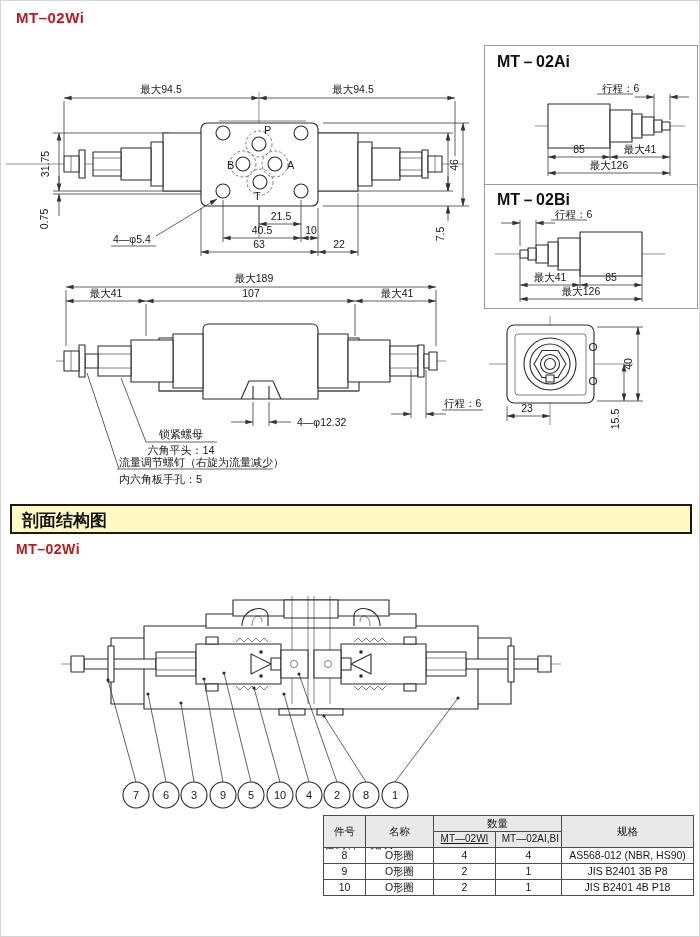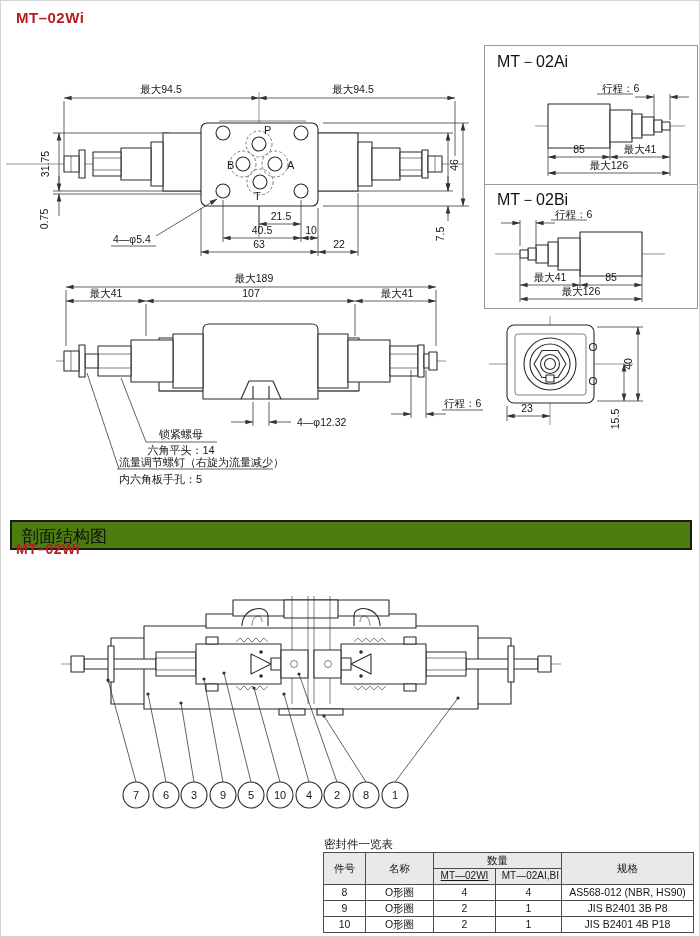--- a/index.html
+++ b/index.html
@@ -3,25 +3,25 @@
 <meta charset="utf-8">
 <style>
   html,body{margin:0;padding:0;background:#fff;}
   .page{
     position:relative;width:700px;height:937px;background:#ffffff;
     font-family:"Liberation Sans","DejaVu Sans",sans-serif;color:#161616;
     border:1px solid #d5d5d5;box-sizing:border-box;overflow:hidden;
   }
   .abs{position:absolute;}
   .title{font-size:15px;font-weight:700;letter-spacing:.5px;color:#b91c1c;}
-  .box-title{font-size:16px;font-weight:400;color:#111;}
+  .box-title{font-size:16px;font-weight:700;color:#111;}
   .variant-box{border:1px solid #9a9a9a;background:#fff;}
   .section-bar{
-    border:2px solid #1a1a1a;font-size:17px;font-weight:400;
-    padding:3px 10px 4px 10px;box-sizing:border-box;background:#4d7c0f;color:#111;margin-top:16px;
+    border:2px solid #1a1a1a;font-size:17px;font-weight:700;
+    padding:3px 10px 4px 10px;box-sizing:border-box;background:#fef9c3;color:#111;
   }
   svg text{font-family:"Liberation Sans","DejaVu Sans",sans-serif;fill:#161616;}
   .ln{stroke:#2b2b2b;stroke-width:1.1;fill:none;stroke-linejoin:round;}
   .lnf{stroke:#2b2b2b;stroke-width:1.1;fill:#ffffff;stroke-linejoin:round;}
   .thin{stroke:#2b2b2b;stroke-width:0.6;fill:none;}
   .cl{stroke:#4a4a4a;stroke-width:0.6;fill:none;}
   .dim{stroke:#3a3a3a;stroke-width:0.8;fill:none;}
   .dsh{stroke-dasharray:3 2;}
   .dt{font-size:10.5px;}
   .lbl{font-size:11px;}
@@ -429,21 +429,21 @@
       <circle class="ln" cx="281" cy="219" r="13" fill="#ffffff"></circle>
         <text class="balloon-txt" x="281" y="223" text-anchor="middle">2</text>
       <circle class="ln" cx="310" cy="219" r="13" fill="#d6d6d6"></circle>
         <text class="balloon-txt" x="310" y="223" text-anchor="middle">8</text>
       <circle class="ln" cx="339" cy="219" r="13" fill="#ffffff"></circle>
         <text class="balloon-txt" x="339" y="223" text-anchor="middle">1</text>
     </g>
   </svg>
 
   <div class="abs seal-caption" style="left:323px;top:836px;text-align:center;">密封件一览表</div>
-  <table class="seal abs" style="left:322px;top:851px;width:370px;border-radius:25px;">
+  <table class="seal abs" style="left:322px;top:814px;width:370px;border-radius:25px;">
     <colgroup>
       <col style="width:42px">
         <col style="width:68px">
         <col style="width:62px">
         <col style="width:66px">
         <col style="width:132px">
     </colgroup>
     <thead>
       <tr>
         <th rowspan="2">件号</th>

